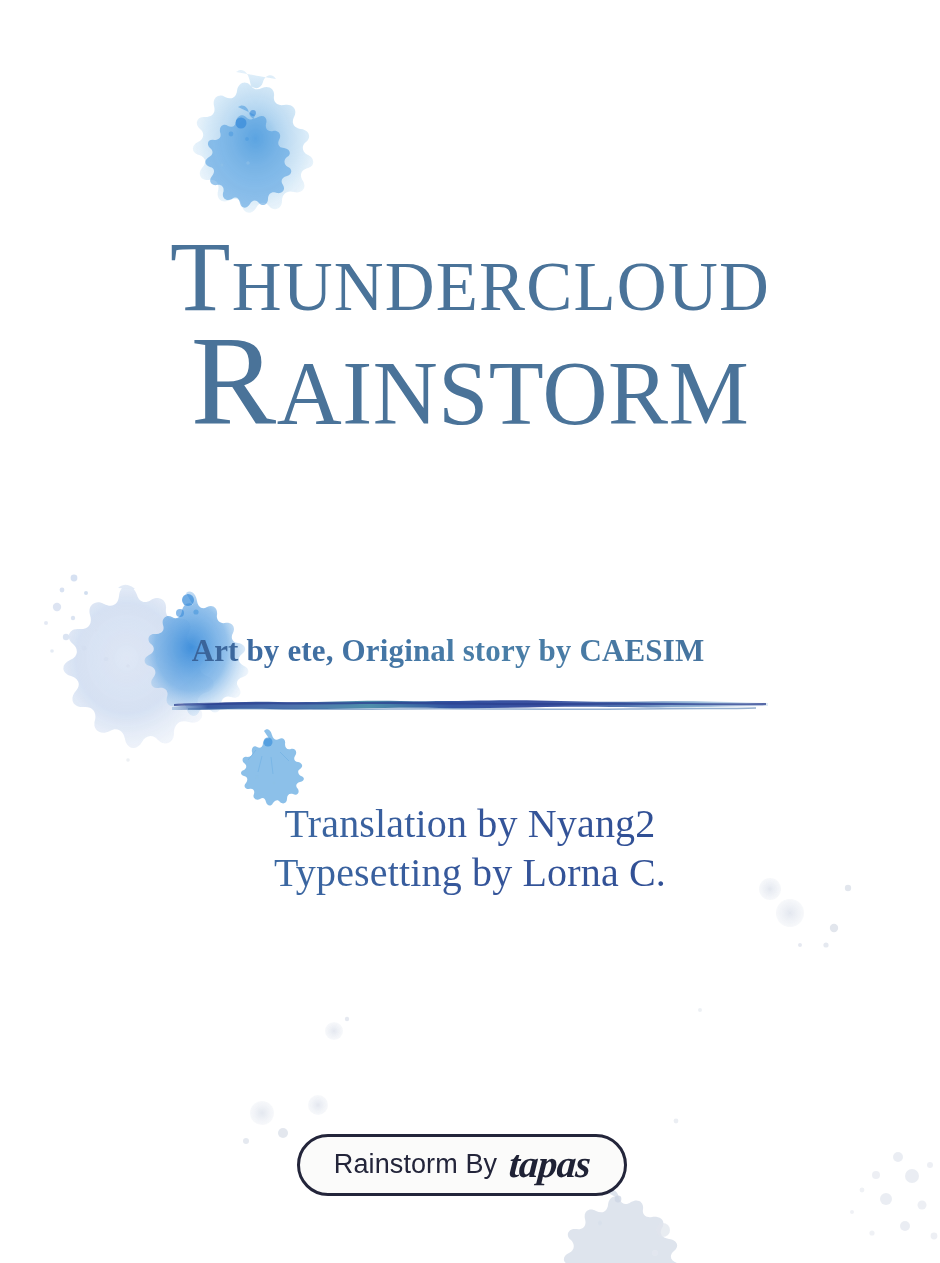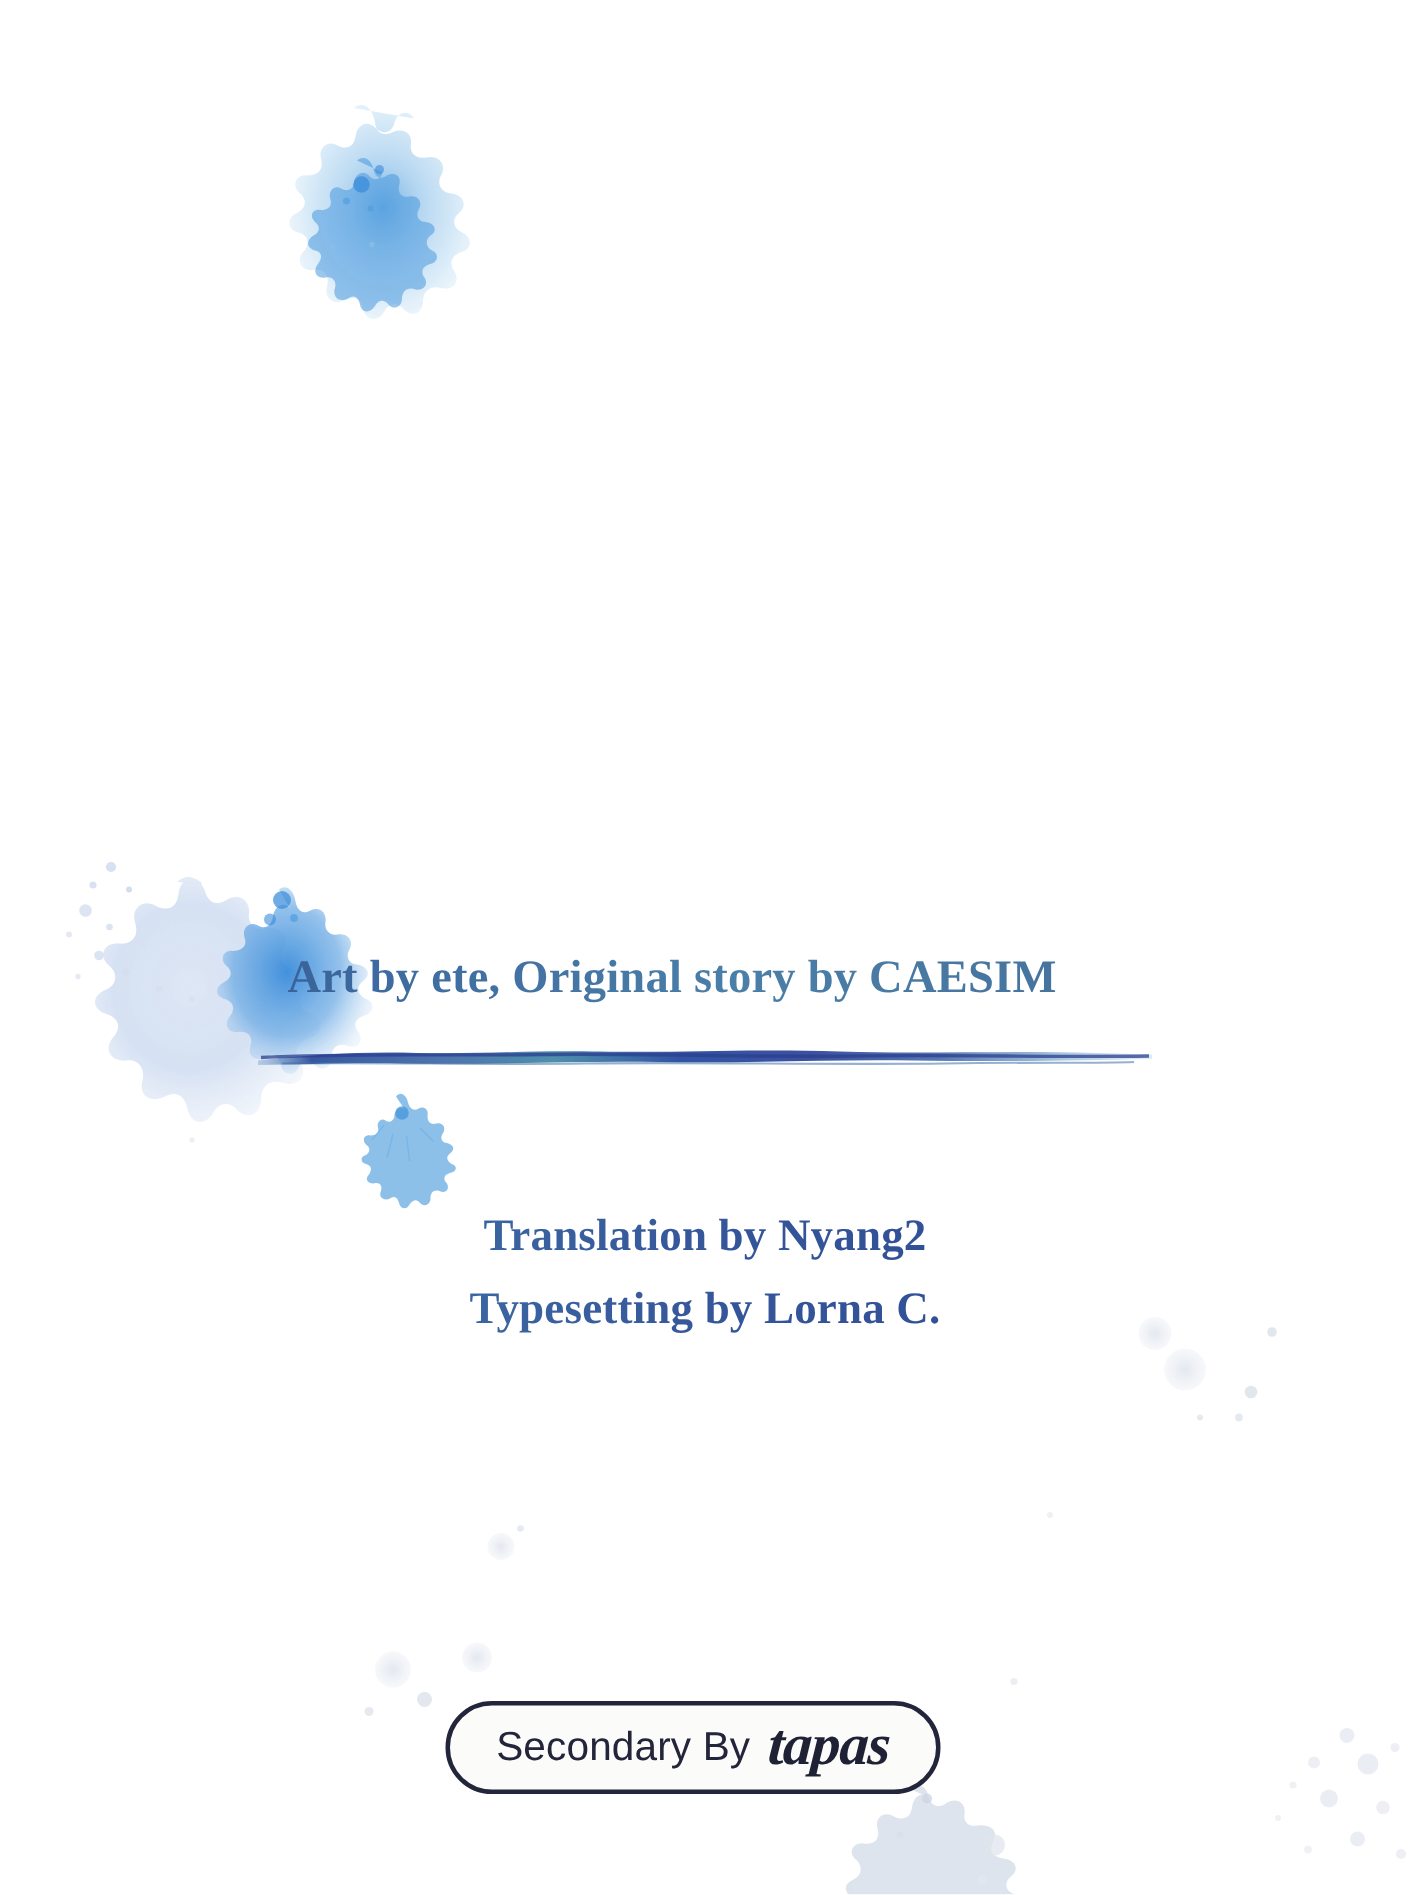--- a/index.html
+++ b/index.html
@@ -91,22 +91,22 @@
     position: absolute;
     left: 0;
     top: 800px;
     width: 940px;
     text-align: center;
     z-index: 3;
   }
   .credit-line {
     display: block;
     font-family: "Liberation Serif", serif;
-    font-weight: 700;
-    font-size: 30px;
+    font-weight: 400;
+    font-size: 40px;
     line-height: 48.5px;
     letter-spacing: 0.004em;
     color: #3c5e93;
     background: linear-gradient(100deg, #4d8a96 0%, #3e6fa4 22%, #35559a 52%, #2f4e93 75%, #37599c 100%);
     -webkit-background-clip: text;
     background-clip: text;
     -webkit-text-fill-color: transparent;
   }
 
   
@@ -267,32 +267,36 @@
       <circle cx="852" cy="1212" r="2.0" fill="#eaedf2"></circle>
     </g>
 
     <g opacity="0.7">
       <circle cx="676" cy="1121" r="2.4" fill="#e2e7ee"></circle>
       <circle cx="128" cy="760" r="1.8" fill="#e6eaf0"></circle>
       <circle cx="700" cy="1010" r="2.0" fill="#e6eaf0"></circle>
     </g>
   </svg>
 
+  <div class="title-block">
+    <span class="title-line title-line-1">Thundercloud</span>
+    <span class="title-line title-line-2">Rainstorm</span>
+  </div>
 
   <div class="byline">Art by ete, Original story by CAESIM</div>
 
   <svg class="divider" viewBox="0 0 600 22" preserveAspectRatio="none">
     <path d="M2 13 C 40 9, 70 7, 108 8 C 150 9, 180 6, 230 7 C 290 8, 330 5, 390 7 C 450 9, 500 6, 560 8 L 598 9 L 598 12 C 540 13, 500 14, 440 13 C 380 12, 330 15, 270 14 C 210 13, 160 16, 100 15 C 64 14, 30 16, 2 16 Z" fill="url(#gRule)"></path>
     <path d="M4 11 C 60 8, 120 10, 190 9 C 260 8, 330 11, 400 10 C 470 9, 530 11, 596 10" stroke="#2b3f8f" stroke-width="2.2" fill="none" opacity="0.75"></path>
     <path d="M18 15 C 80 14, 150 16, 220 15 C 300 14, 380 16, 460 15 C 520 14, 560 15, 586 14" stroke="#3f6fa8" stroke-width="1.4" fill="none" opacity="0.55"></path>
   </svg>
 
   <div class="credits">
     <span class="credit-line">Translation by Nyang2</span>
     <span class="credit-line">Typesetting by Lorna C.</span>
   </div>
 
   <div class="badge">
-    <span class="badge-label">Secondary By</span>
+    <span class="badge-label">Rainstorm By</span>
     <span class="badge-mark">tapas</span>
   </div>
 
 </div>
 
 </body></html>

